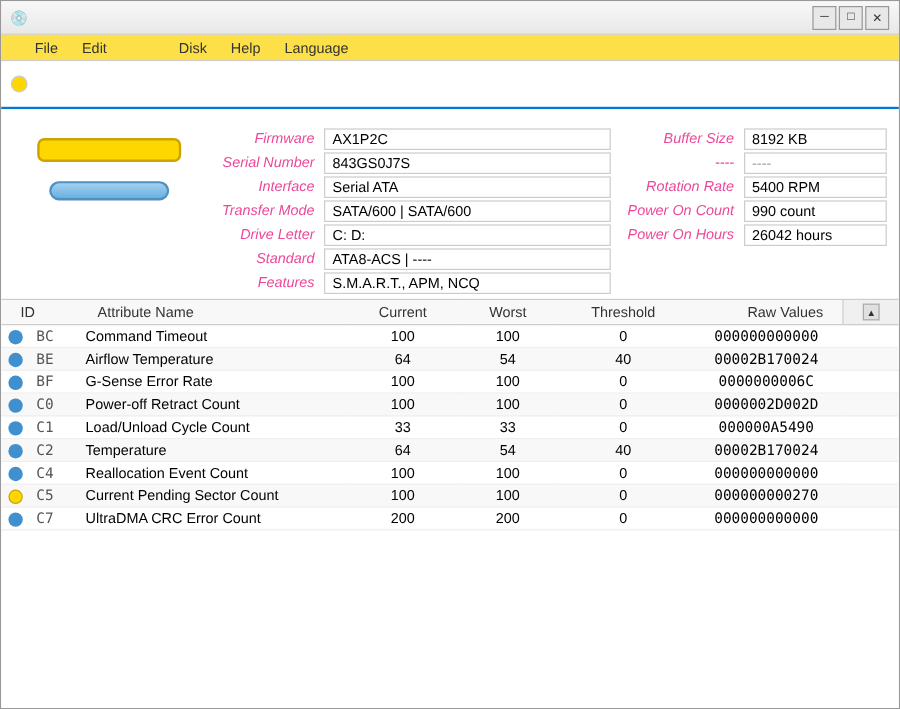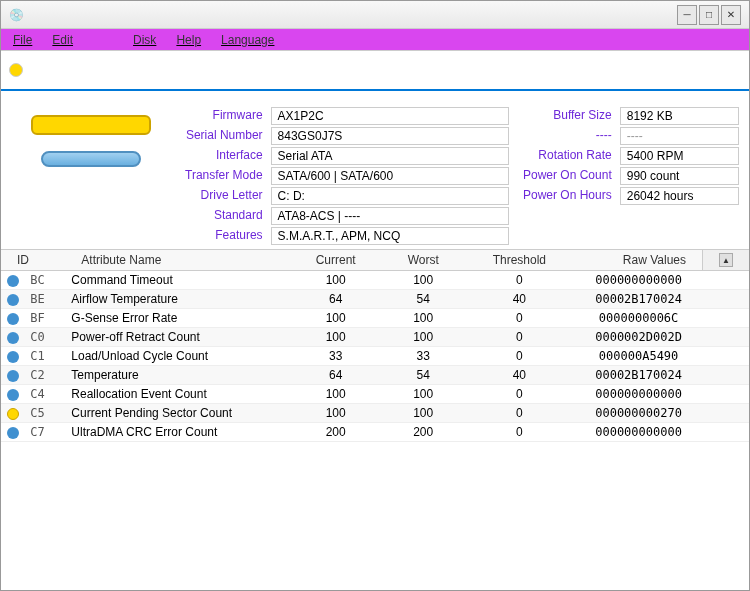--- a/index.html
+++ b/index.html
@@ -48,28 +48,27 @@
       background: #e8e8e8;
       cursor: pointer;
       font-size: 10px;
       display: flex;
       align-items: center;
       justify-content: center;
       color: #333;
     }
 
     .menu-bar {
-      background: #d946ef;
+      background: #fde047;
       border-bottom: 1px solid #ccc;
       display: flex;
       align-items: center;
-      padding: 2px 4px;
+      padding: 2px 20px;
       height: 22px;
       gap: 4px;
-      text-decoration: underline;
     }
     .menu-item {
       padding: 2px 8px;
       font-size: 12px;
       color: #333;
       cursor: pointer;
     }
 
     .status-bar-top {
       background: white;
@@ -165,23 +164,24 @@
       flex: 1;
       display: grid;
       grid-template-columns: auto 1fr;
       gap: 2px 4px;
       align-content: start;
       font-size: 12px;
     }
 
     .info-row-label {
       text-align: right;
-      color: #6d28d9;
+      color: #ec4899;
       padding: 1px 4px;
       white-space: nowrap;
+      font-style: italic;
     }
 
     .info-row-value {
       background: white;
       border: 1px solid #ccc;
       padding: 1px 6px;
       color: #000;
     }
 
     .info-right {

